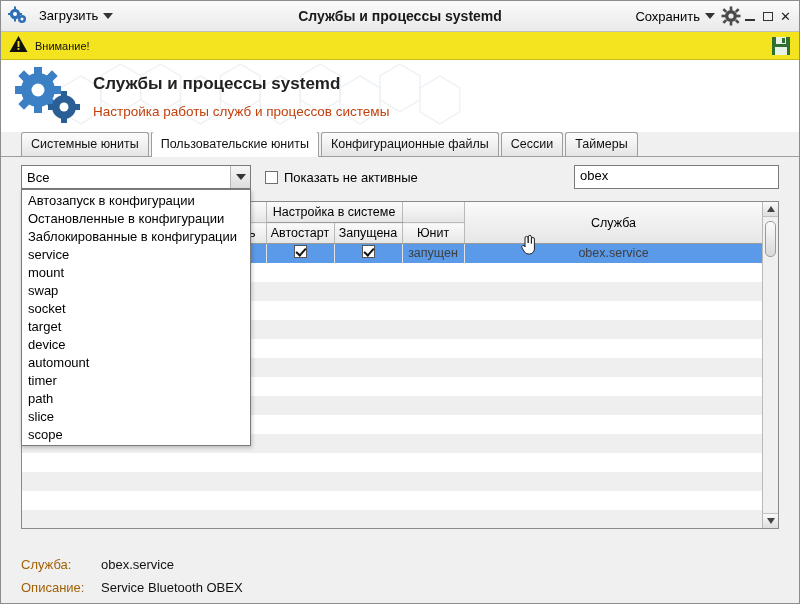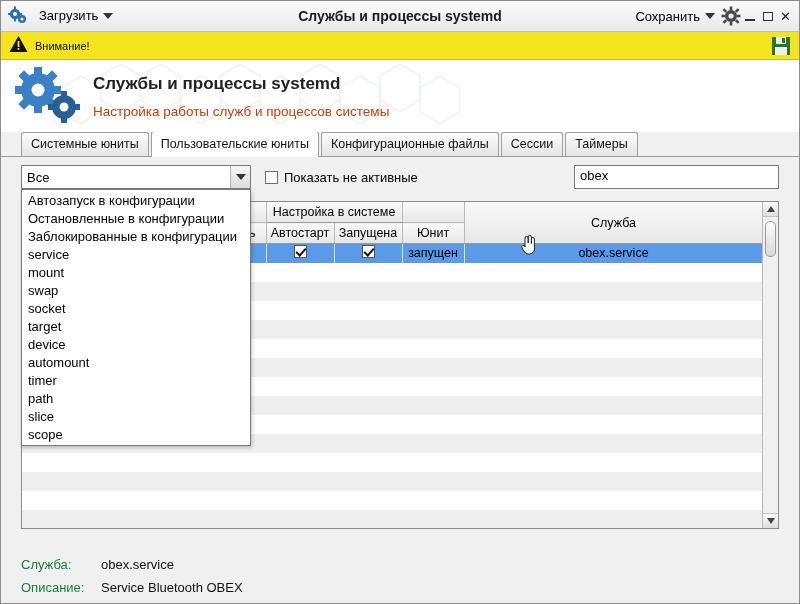--- a/index.html
+++ b/index.html
@@ -168,21 +168,21 @@
   table.grid td {
     border-right: 1px solid #e2e2e2;
     font-size: 12.5px;
     height: 19px;
     padding: 1px 4px;
     text-align: center;
     white-space: nowrap;
     overflow: hidden;
   }
   tr.row-alt td { background: #efefef; }
-  tr.selected td { background: #5a9ae8; color: #000000; }
+  tr.selected td { background: #5a9ae8; color: #404040; }
   td.link { text-align: left; color: #2a4fd0; }
   .cellchk { width: 13px; height: 13px; border: 1px solid #555; background: #fff; display: inline-block; position: relative; }
   .cellchk.checked::after {
     content: ""; position: absolute; left: 3px; top: 0px;
     width: 4px; height: 8px; border: solid #111; border-width: 0 2px 2px 0;
     transform: rotate(42deg);
   }
   .scrollbar {
     width: 16px; background: #f0f0f0; border-left: 1px solid #b9b9b9;
     display: flex; flex-direction: column; align-items: center;
@@ -201,21 +201,21 @@
     border: 1px solid #7a7a7a;
     z-index: 40;
     padding: 1px 0 2px 0;
     box-shadow: 1px 2px 4px rgba(0,0,0,0.22);
   }
   .dd-item { font-size: 13px; padding: 2px 6px; height: 18px; line-height: 15px; }
 
   
   .details { padding: 10px 20px 0 20px; background: #f0f0f0; }
   .detail-row { display: flex; font-size: 13px; margin-bottom: 8px; }
-  .detail-label { width: 80px; color: #15803d; }
+  .detail-label { width: 80px; color: #a16207; }
   .detail-val { color: #111; }
 </style>
 </head>
 <body>
 
 <div class="window">
 
   <div class="titlebar">
     <div class="tb-left">
       <span class="app-icon">

